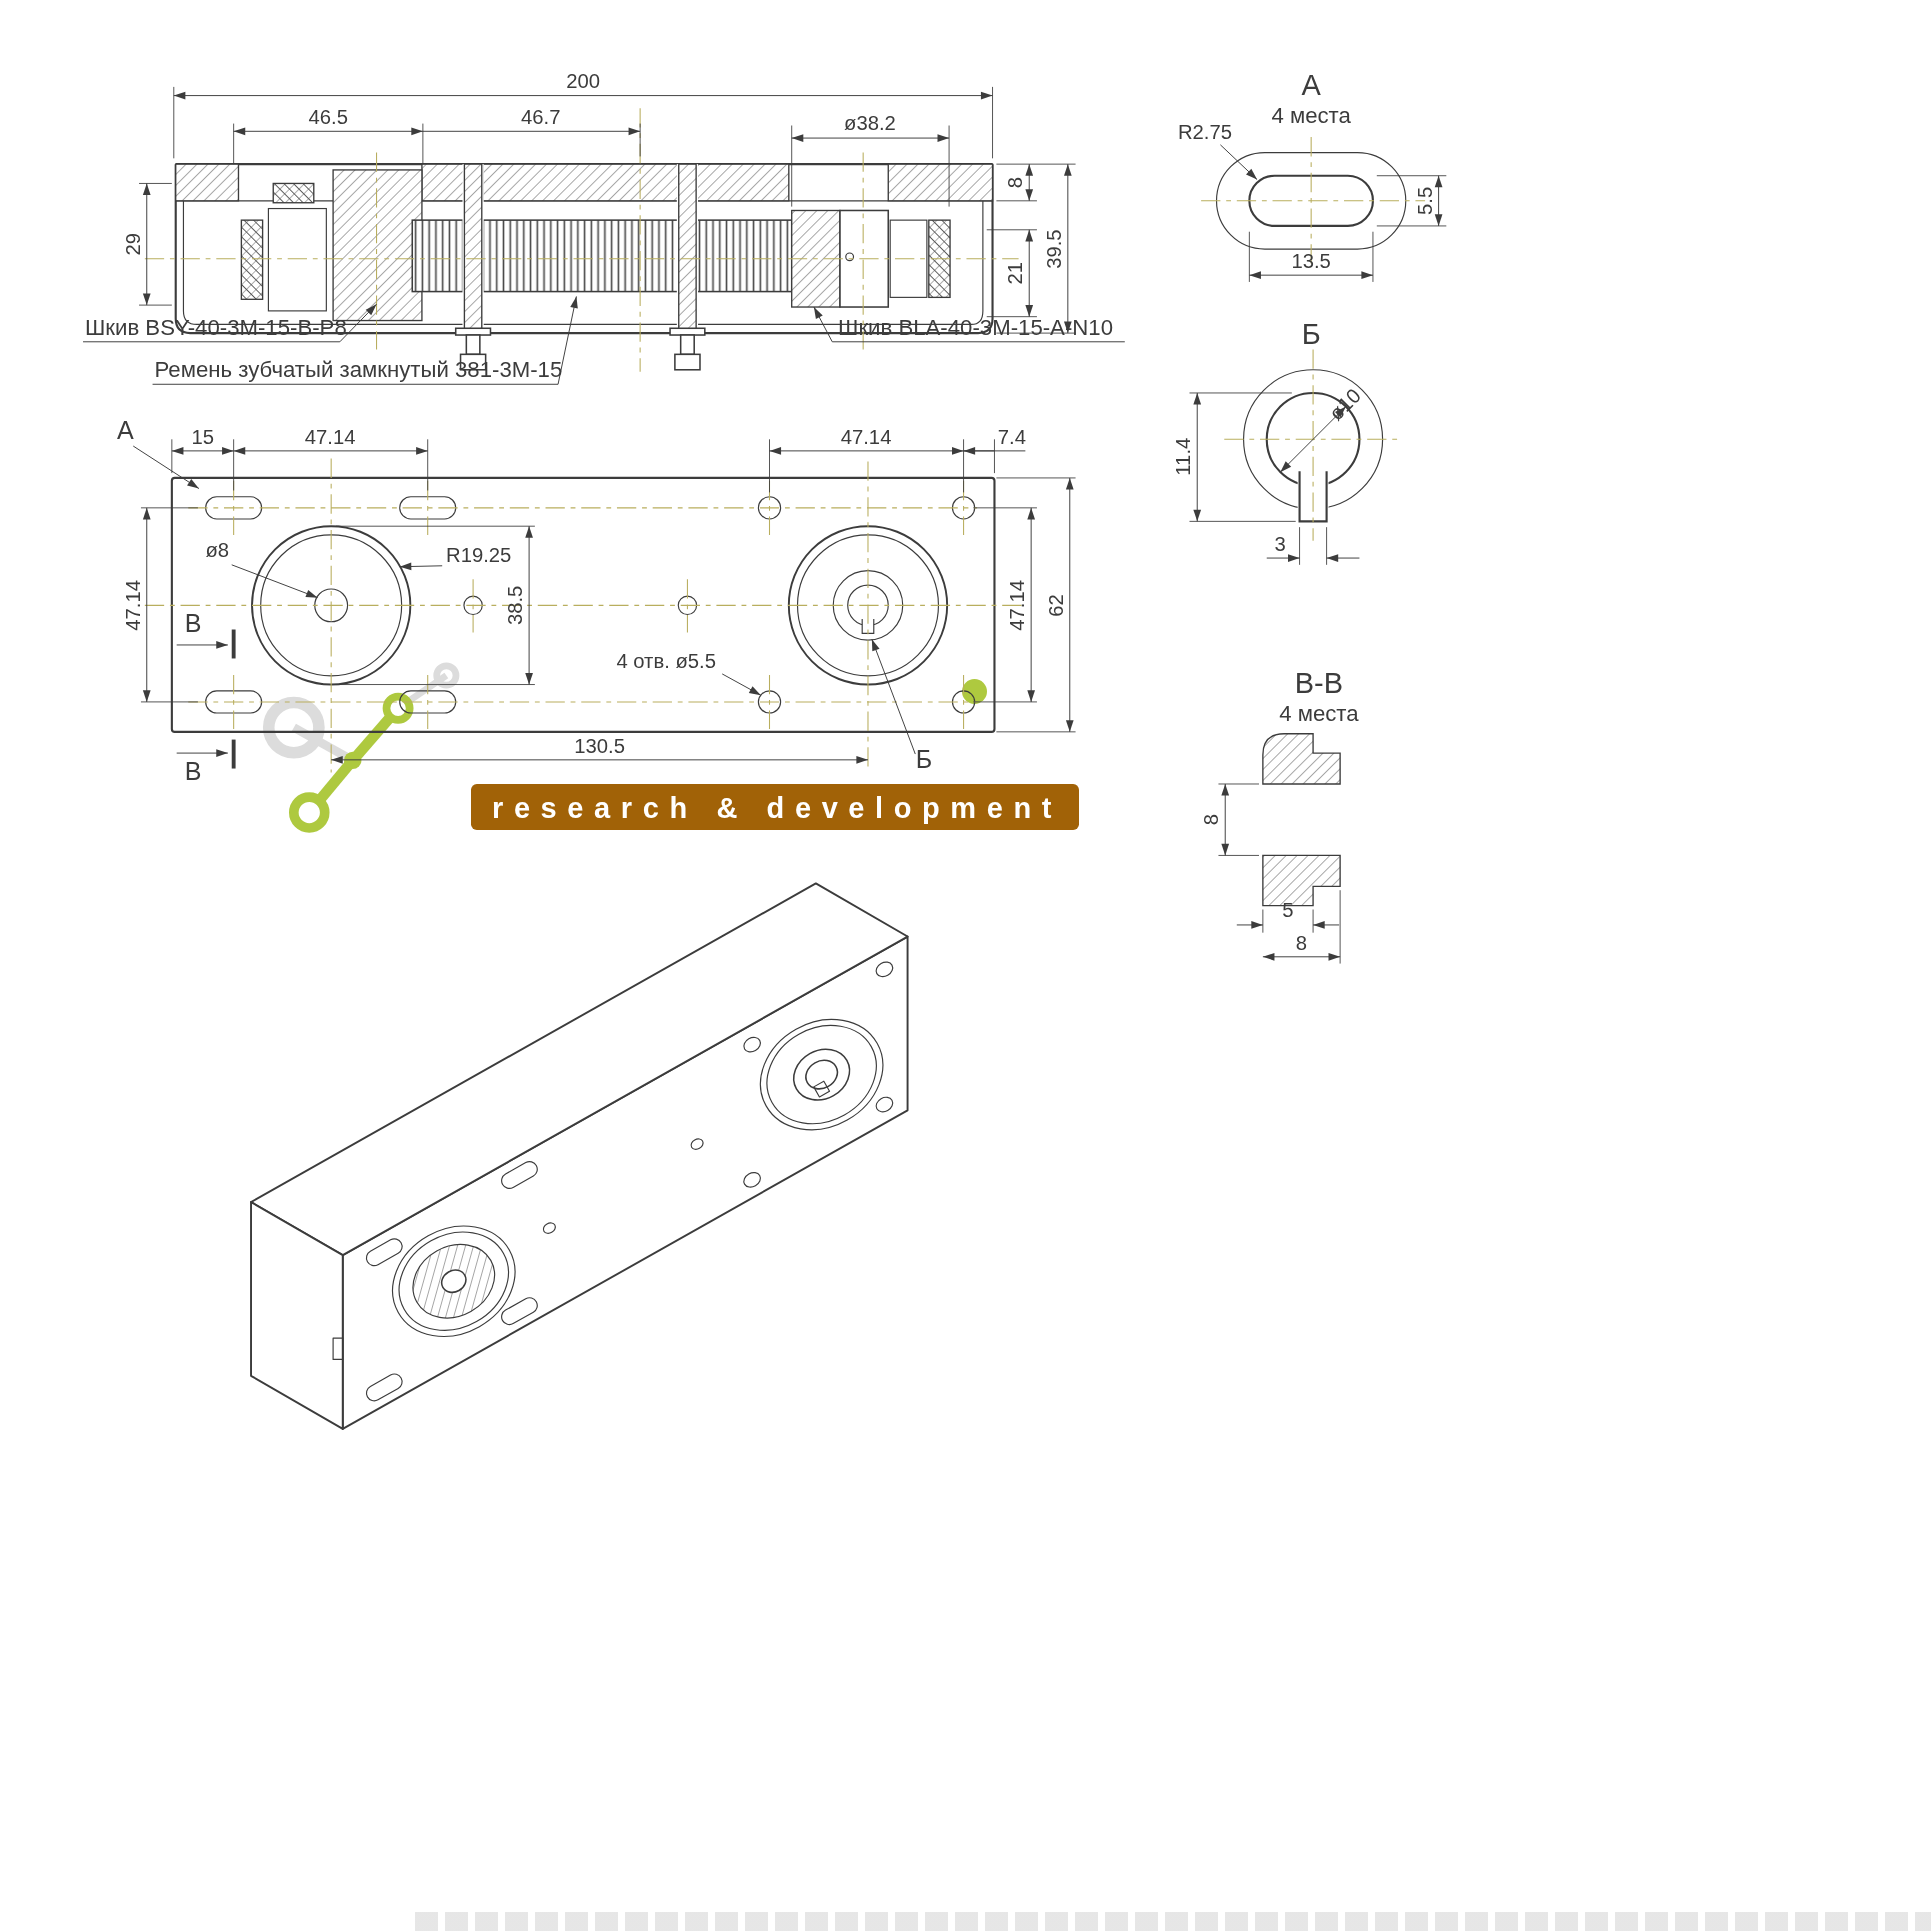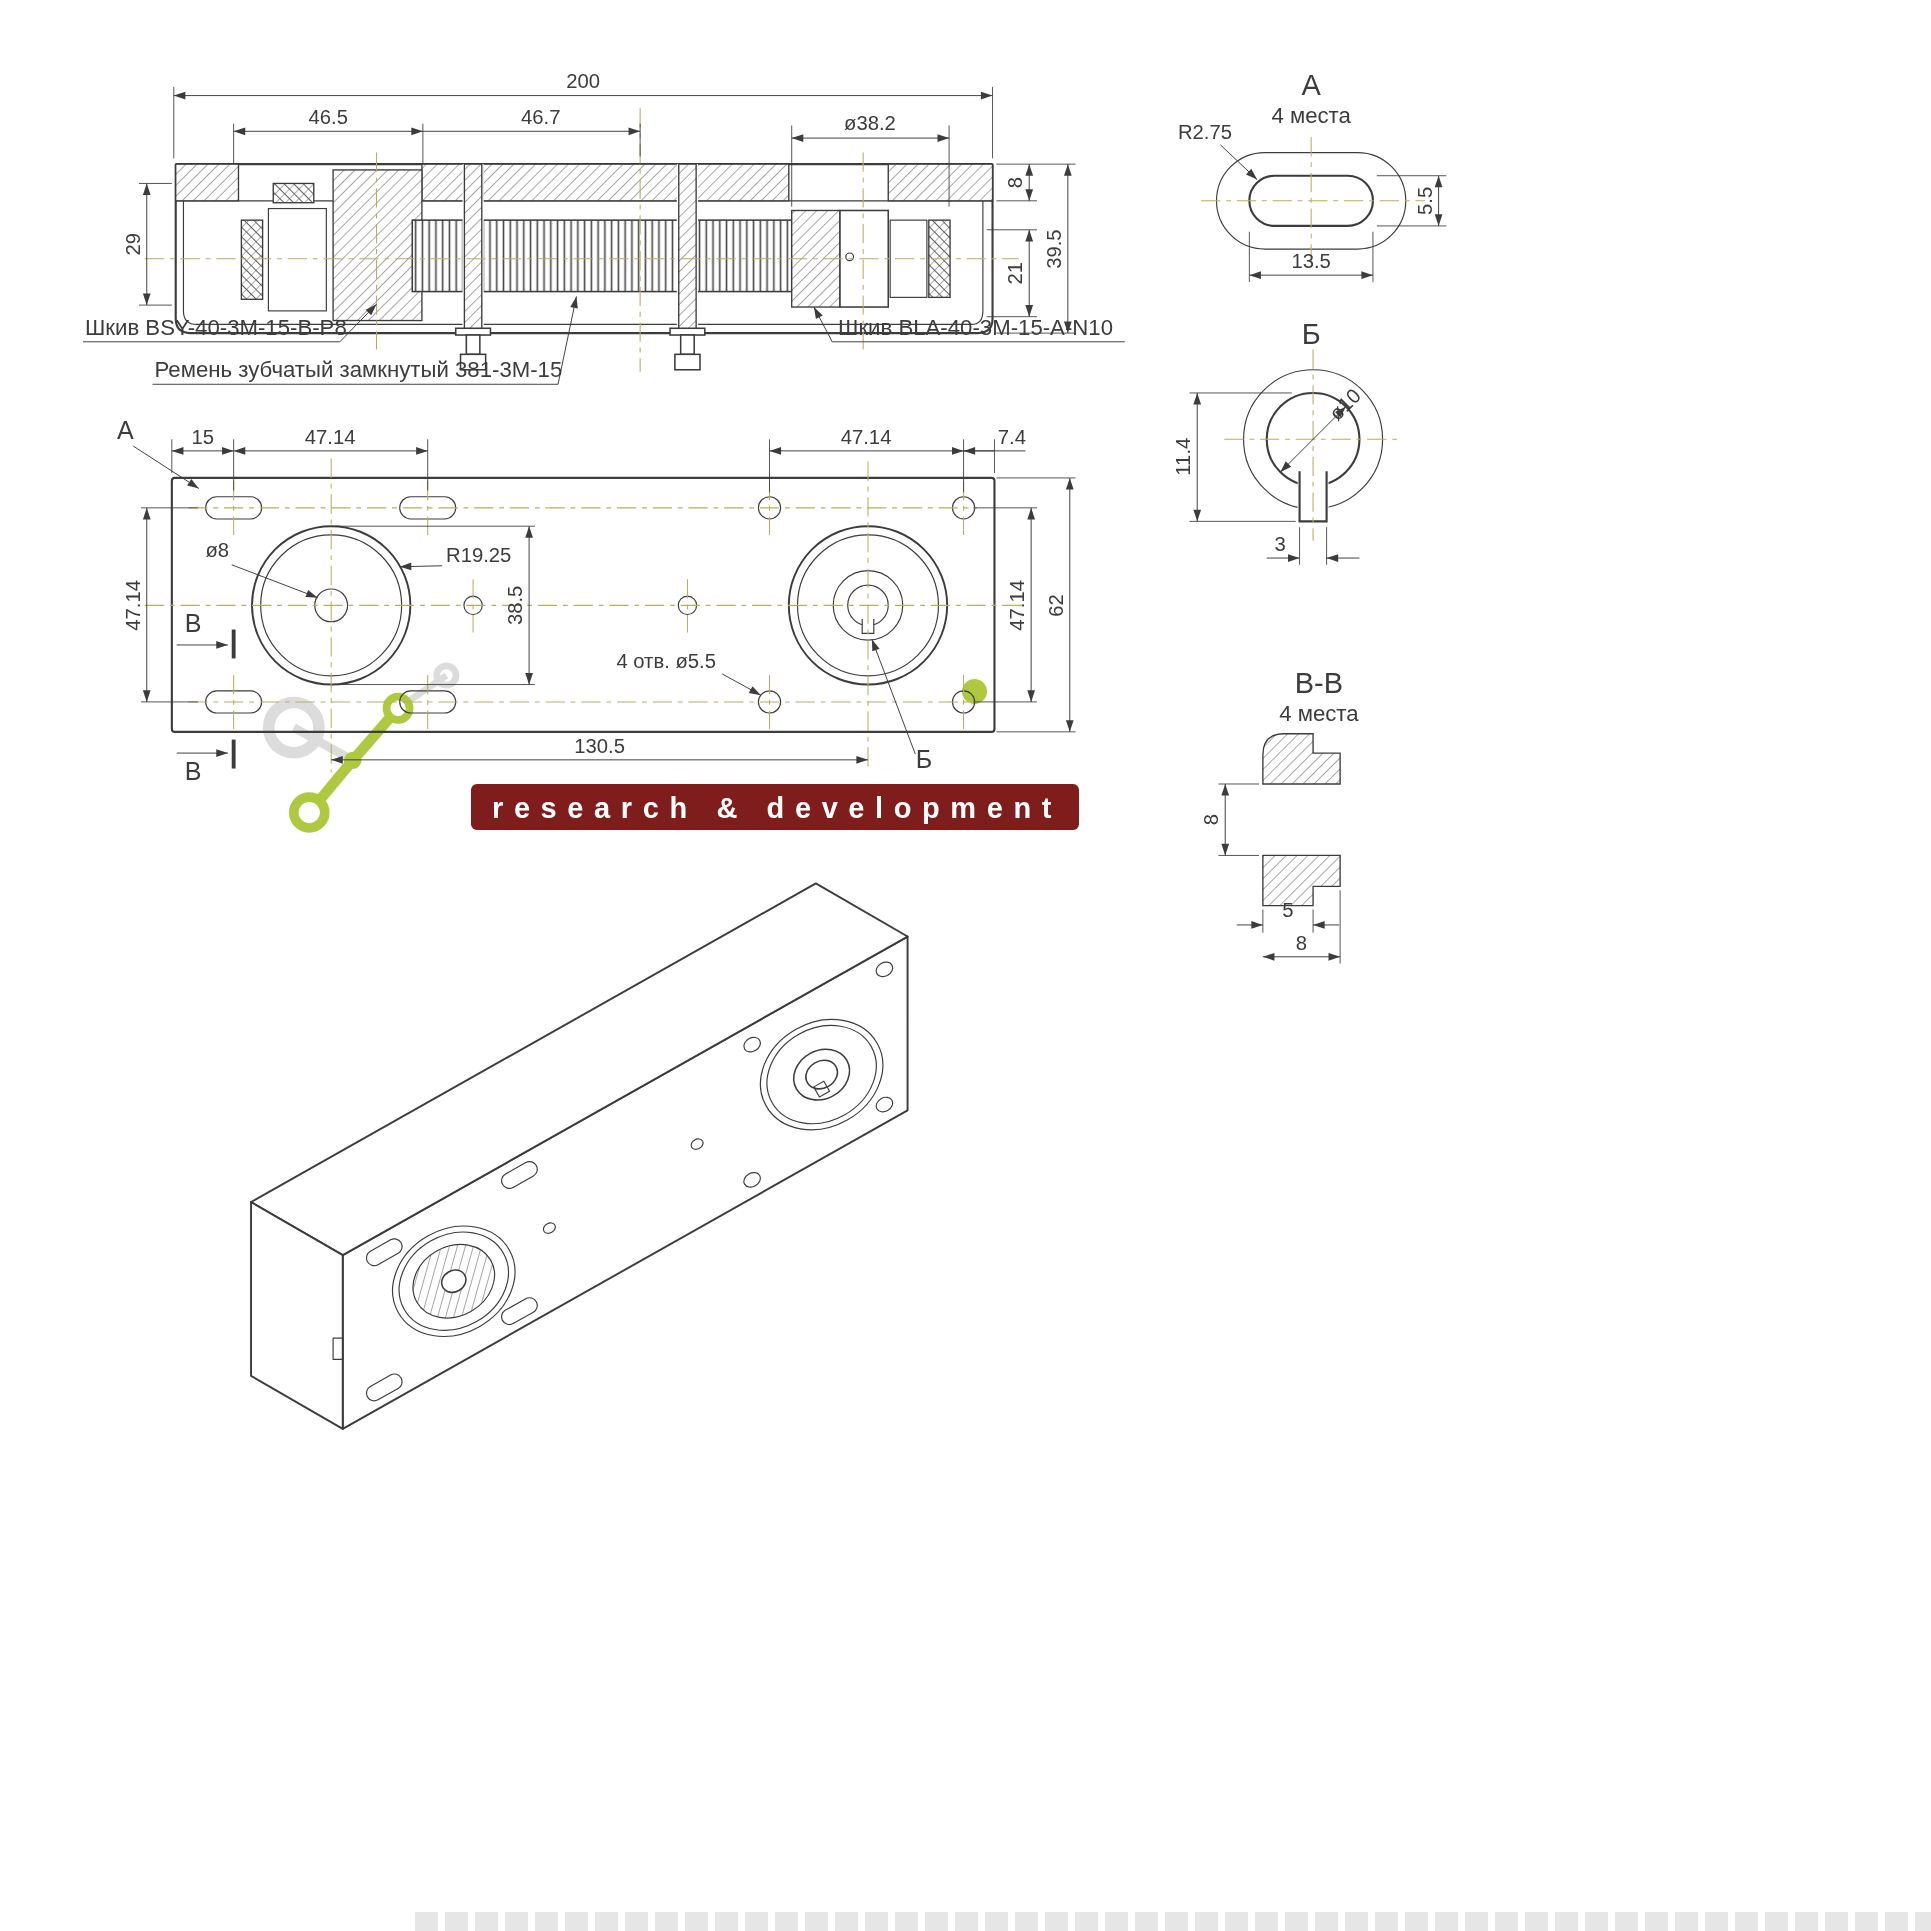--- a/index.html
+++ b/index.html
@@ -8,21 +8,21 @@
          font-family:"Liberation Sans","DejaVu Sans",sans-serif; }
 
   .stage { position:absolute; inset:0; }
 
   
   .wm { position:absolute; left:261px; top:637px; width:1014px; height:232px; z-index:1; }
   .wm-text { position:absolute; left:27px; top:27px; font-size:182px; line-height:1;
              font-weight:bold; color:#e9e9e9; letter-spacing:-6.8px; }
   .wm-idot { position:absolute; left:701px; top:42px; width:25px; height:25px;
              border-radius:50%; background:#aec93f; }
-  .wm-tag  { position:absolute; left:210px; top:147px; background:#7f1d1d; color:#ffffff;
+  .wm-tag  { position:absolute; left:210px; top:147px; background:#a16207; color:#ffffff;
              font-size:29px; font-weight:bold; letter-spacing:10.6px; padding:7.7px 17.4px 5.8px 21px;
              border-radius:5.8px; white-space:nowrap; }
   .wm-logo { position:absolute; left:0; top:19.3px; }
   .bstrip { position:absolute; left:415px; right:0; bottom:0; height:19.3px; z-index:1;
             background:repeating-linear-gradient(90deg,#e2e2e2 0 23px,#ffffff 23px 30px);
             opacity:.85; }
 
   
   svg.drawing { position:absolute; left:0; top:0; z-index:2; }
   text { font-family:"Liberation Sans","DejaVu Sans",sans-serif; fill:#3c3c3c; }

